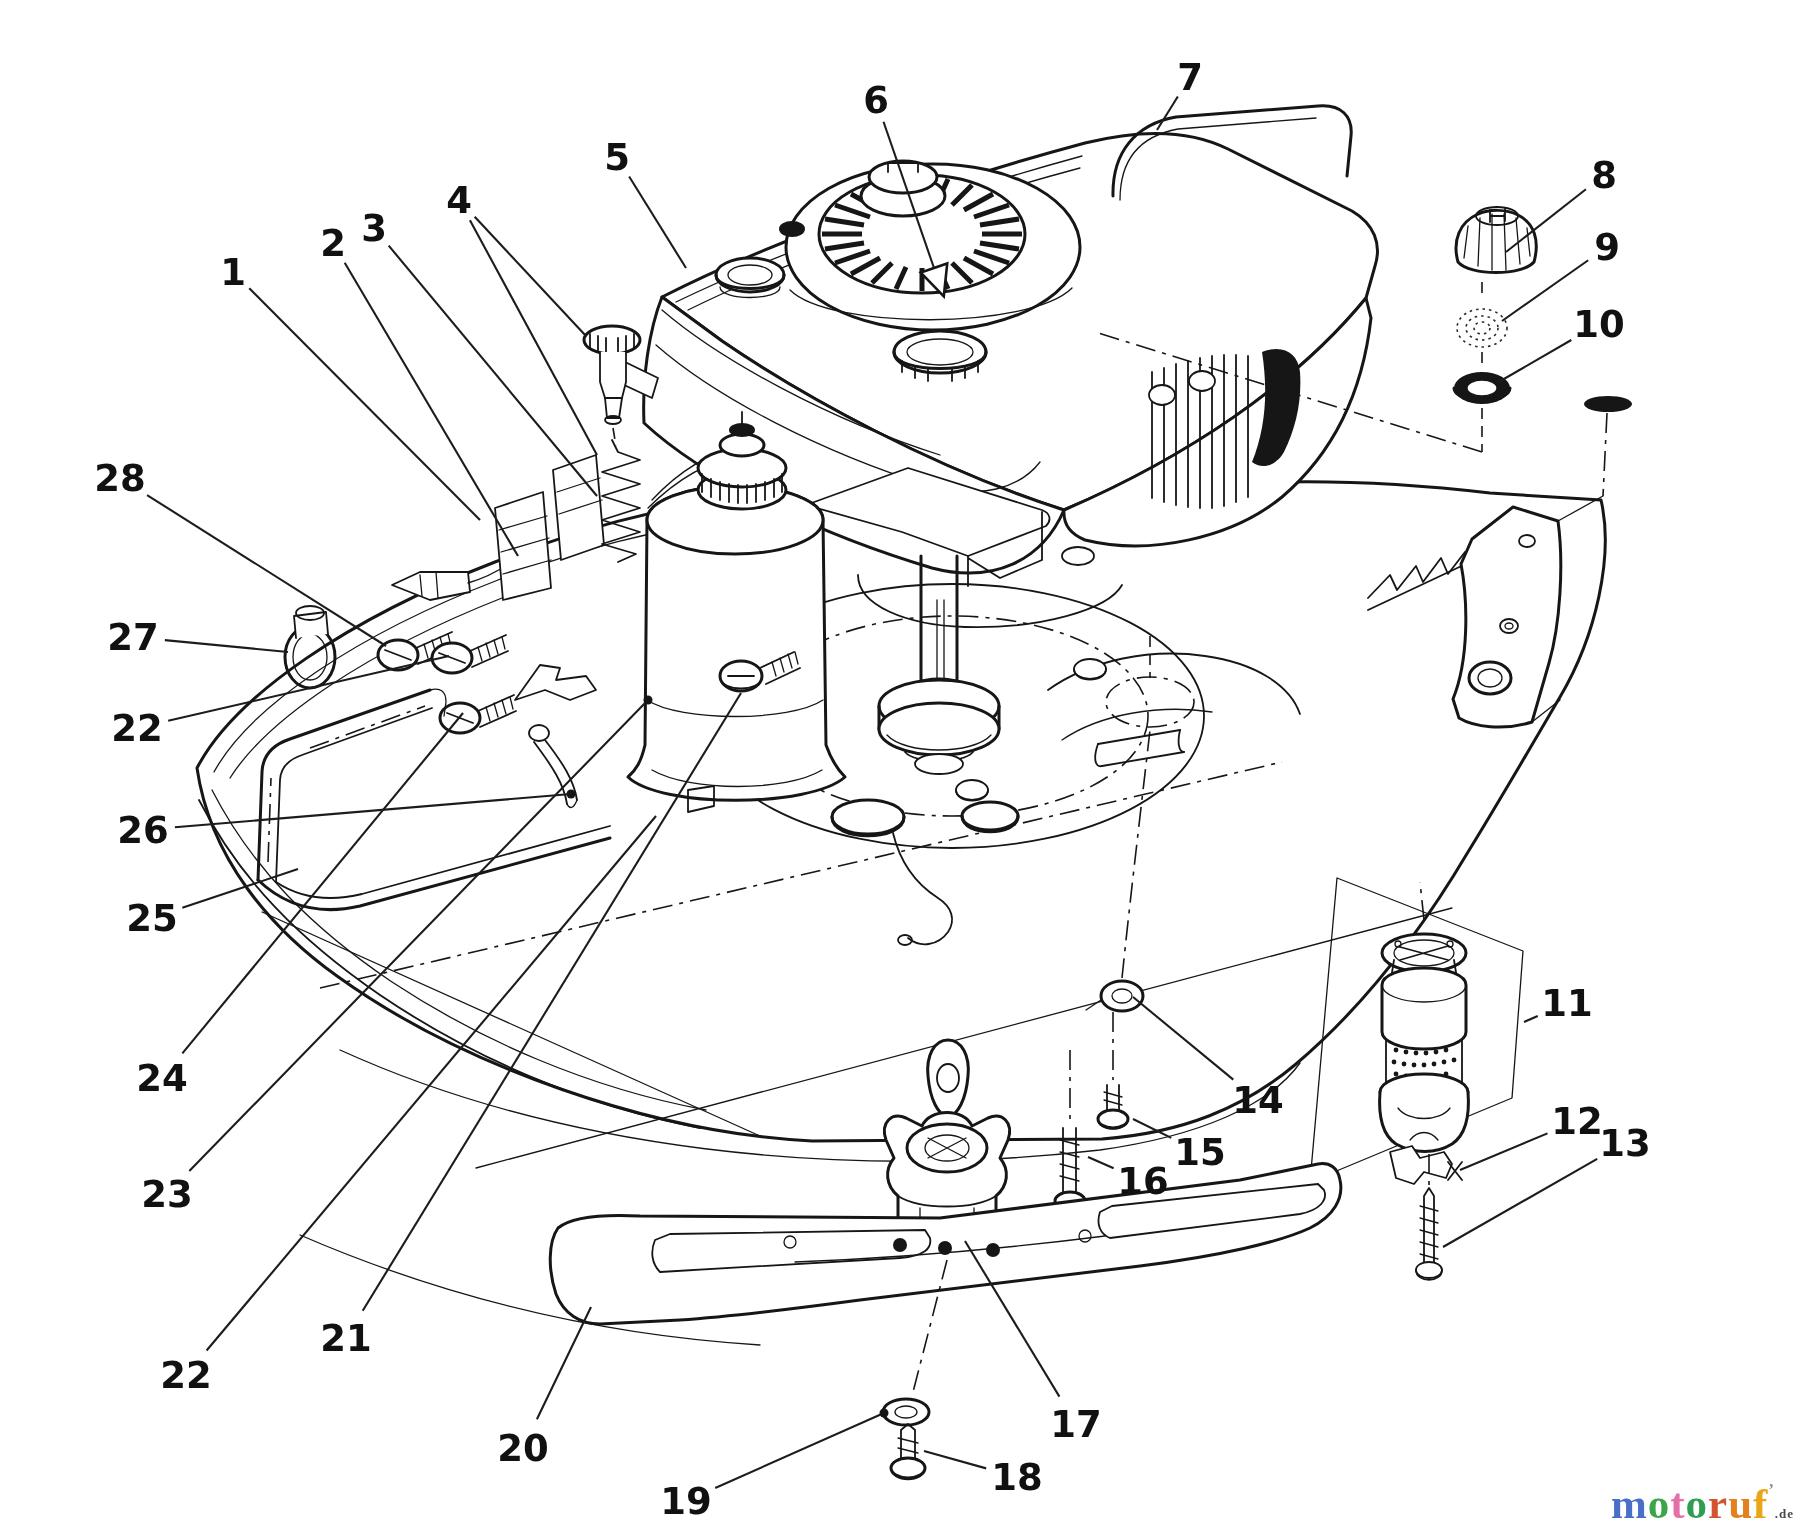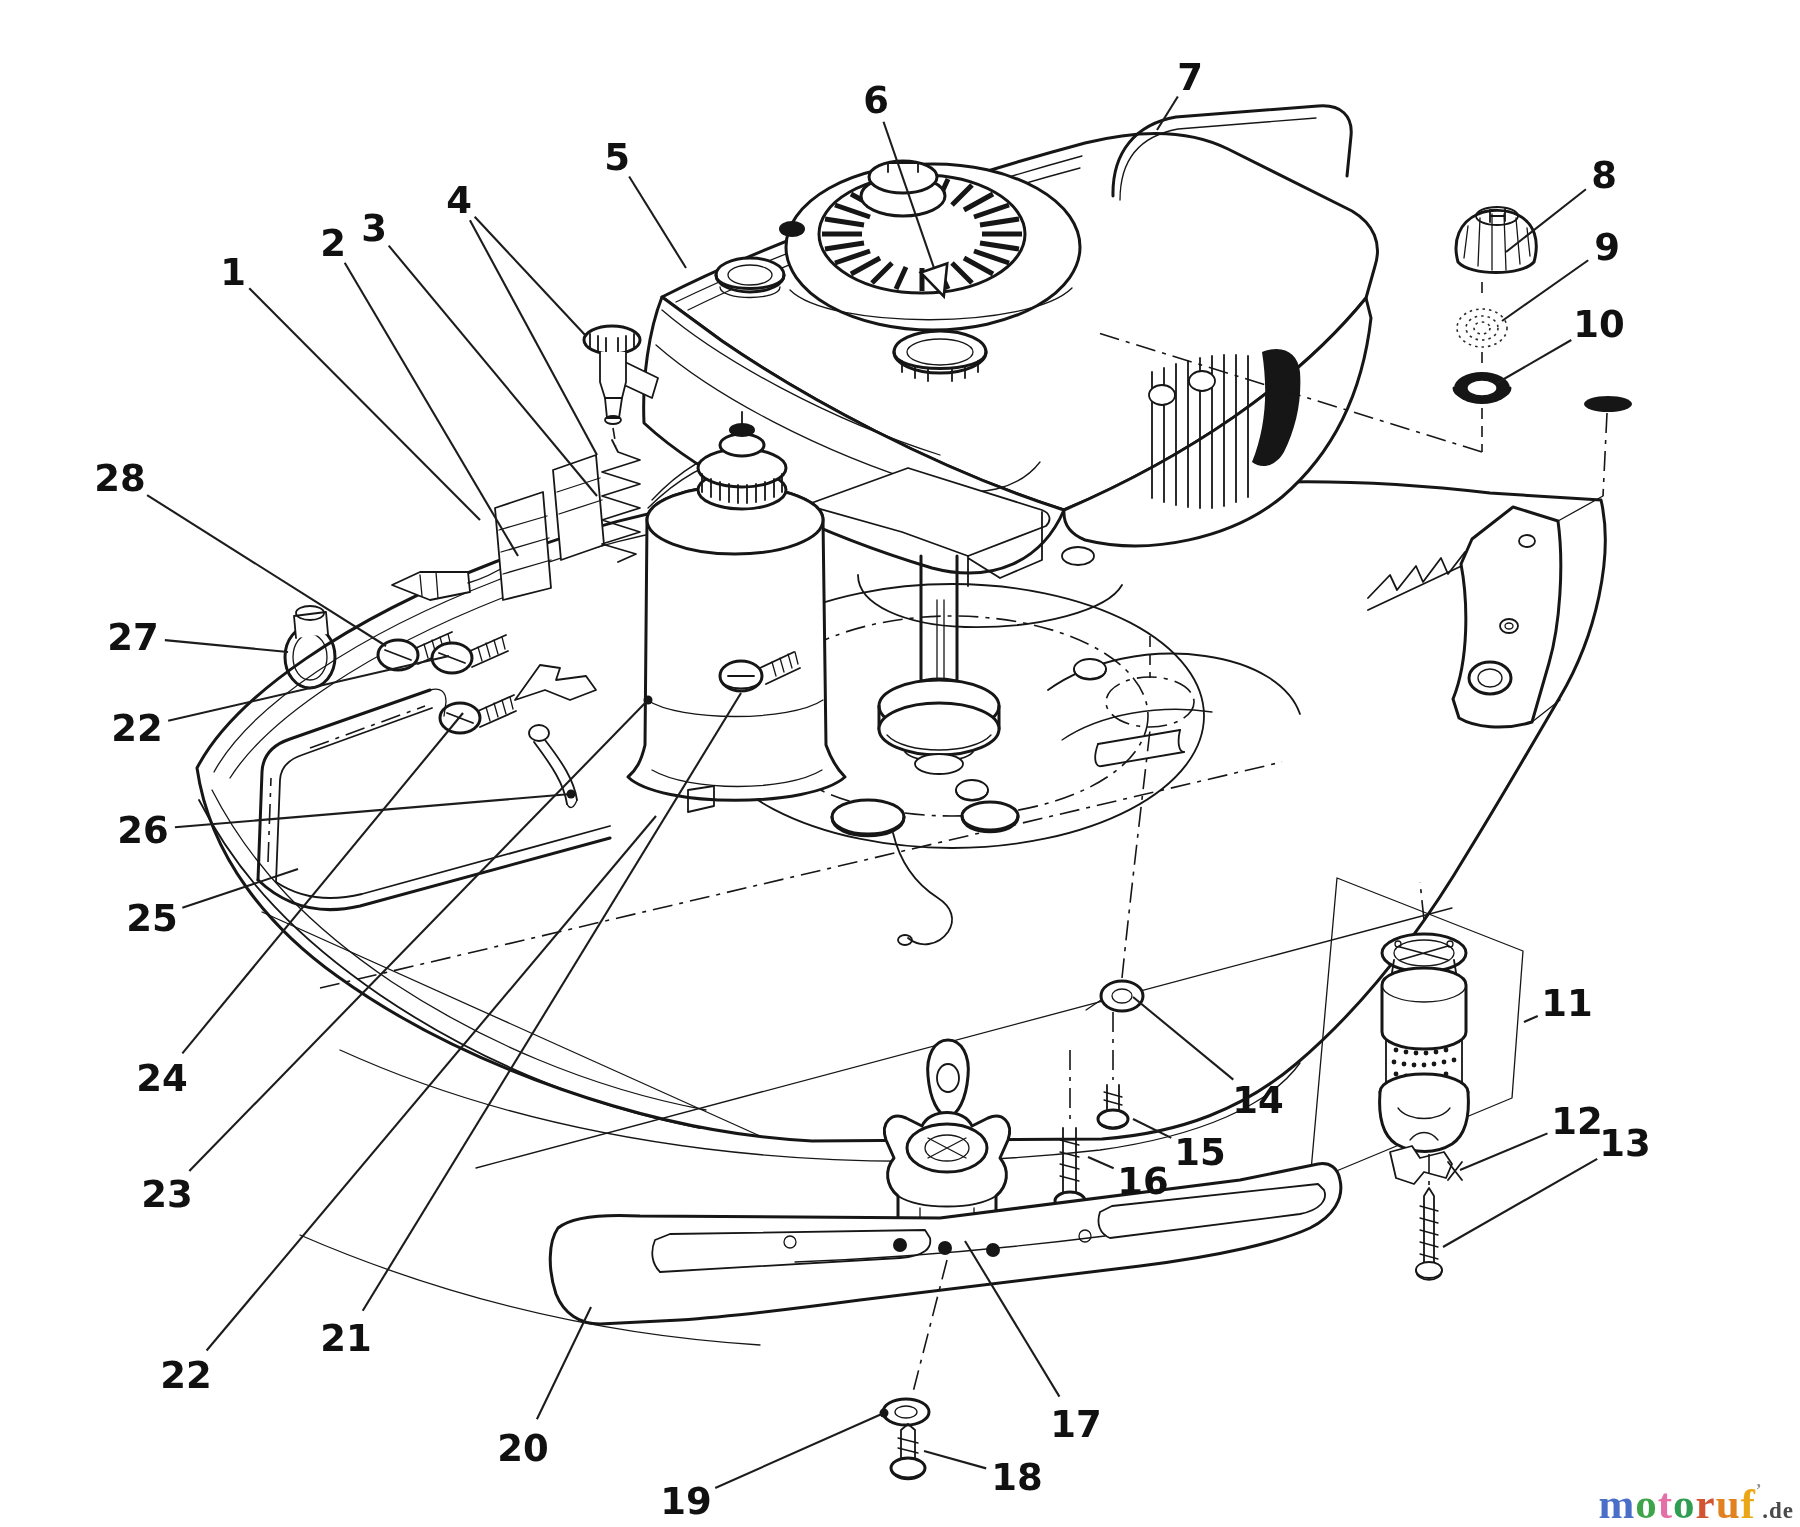--- a/index.html
+++ b/index.html
@@ -16,21 +16,21 @@
   .da {stroke:#161616;fill:none;stroke-width:1.6;stroke-dasharray:11 7;}
   .dt {stroke:#2a2a2a;fill:none;stroke-width:1.6;stroke-dasharray:2.5 4;}
   .fin{stroke:#161616;fill:none;stroke-width:5;stroke-linecap:butt;}
   .callout-text{font-family:"DejaVu Sans","Liberation Sans",sans-serif;font-weight:bold;
                 font-size:37px;fill:#111;}
   .leader{stroke:#1c1c1c;stroke-width:2.1;fill:none;}
   
   .watermark{position:absolute;right:6px;bottom:2px;
              font-family:"Liberation Serif","DejaVu Serif",serif;
              font-weight:bold;font-size:43px;line-height:1;letter-spacing:1px;}
-  .watermark .suffix{font-size:23px;font-weight:bold;}
+  .watermark .suffix{font-size:13px;font-weight:bold;}
   .watermark .tick{font-size:16px;vertical-align:top;color:#8a8a8a;}
 </style>
 </head>
 <body>
 
 <div class="stage">
 
   <svg class="layer" viewBox="0 0 1800 1527">
 
     <g>

